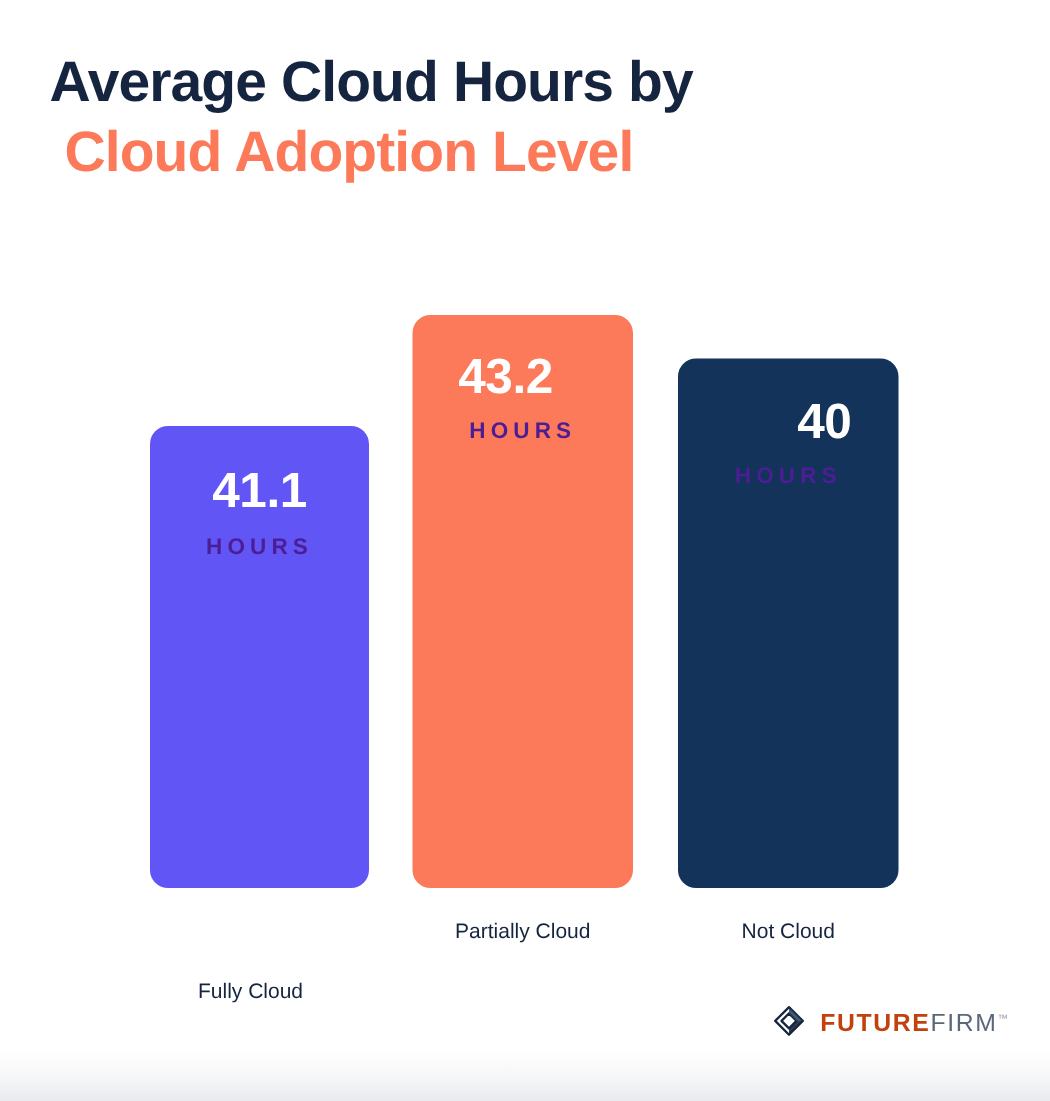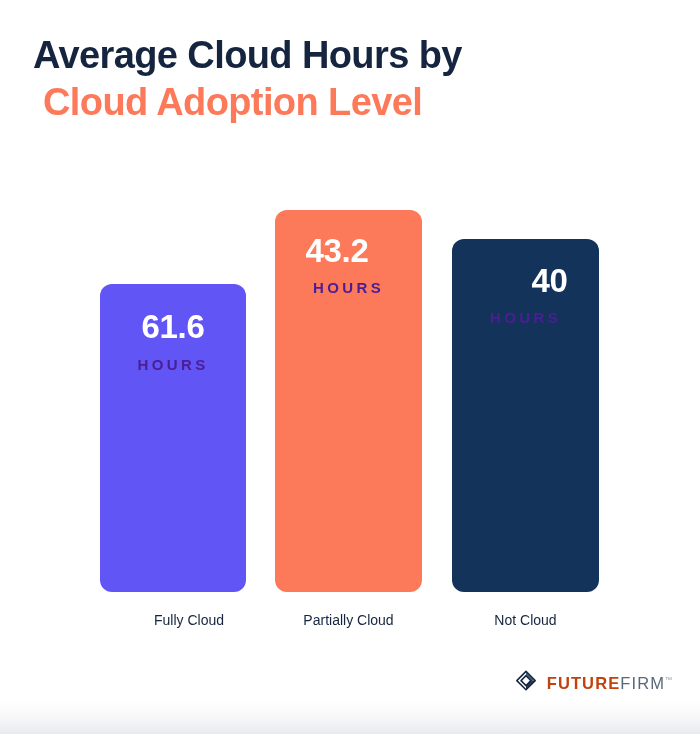--- a/index.html
+++ b/index.html
@@ -98,21 +98,21 @@
   #bar-1 { left: 275px; top: 210px; width: 147px; height: 382px; background: #fc7a59; }
   #bar-2 { left: 452px; top: 239px; width: 147px; height: 353px; background: #13335b; }
 
   #val-0 { top: 309px; left: 100px; width: 146px; }
   #unit-0 { top: 356px; left: 100px; width: 146px; }
   #val-1 { top: 233px; left: 275px; width: 124px; }
   #unit-1 { top: 279px; left: 275px; width: 147px; }
   #val-2 { top: 263px; left: 452px; width: 147px; margin-left: 24px; }
   #unit-2 { top: 309px; left: 452px; width: 147px; }
 
-  #cat-0 { left: 116px; width: 146px; }
+  #cat-0 { left: 94px; width: 146px; margin-top: 40px; }
   #cat-1 { left: 275px; width: 147px; }
   #cat-2 { left: 452px; width: 147px; }
 
   
   .logo {
     position: absolute;
     right: 28px;
     top: 668px;
     display: flex;
     align-items: center;
@@ -153,21 +153,21 @@
 
   <div class="title-block">
     <span class="title-line title-line-1" style="color: rgb(22, 37, 63);">Average Cloud Hours by</span>
     <span class="title-line title-line-2" style="color: rgb(252, 122, 89);">Cloud Adoption Level</span>
   </div>
 
   <div class="bar" id="bar-0" style="background: rgb(97, 85, 245);"></div>
   <div class="bar" id="bar-1" style="background: rgb(252, 122, 89);"></div>
   <div class="bar" id="bar-2" style="background: rgb(19, 51, 91);"></div>
 
-  <div class="bar-value" id="val-0">61.6</div>
+  <div class="bar-value" id="val-0">41.1</div>
   <div class="bar-unit" id="unit-0">HOURS</div>
 
   <div class="bar-value" id="val-1">43.2</div>
   <div class="bar-unit" id="unit-1">HOURS</div>
 
   <div class="bar-value" id="val-2">40</div>
   <div class="bar-unit" id="unit-2">HOURS</div>
 
   <div class="cat-label" id="cat-0">Fully Cloud</div>
   <div class="cat-label" id="cat-1">Partially Cloud</div>

